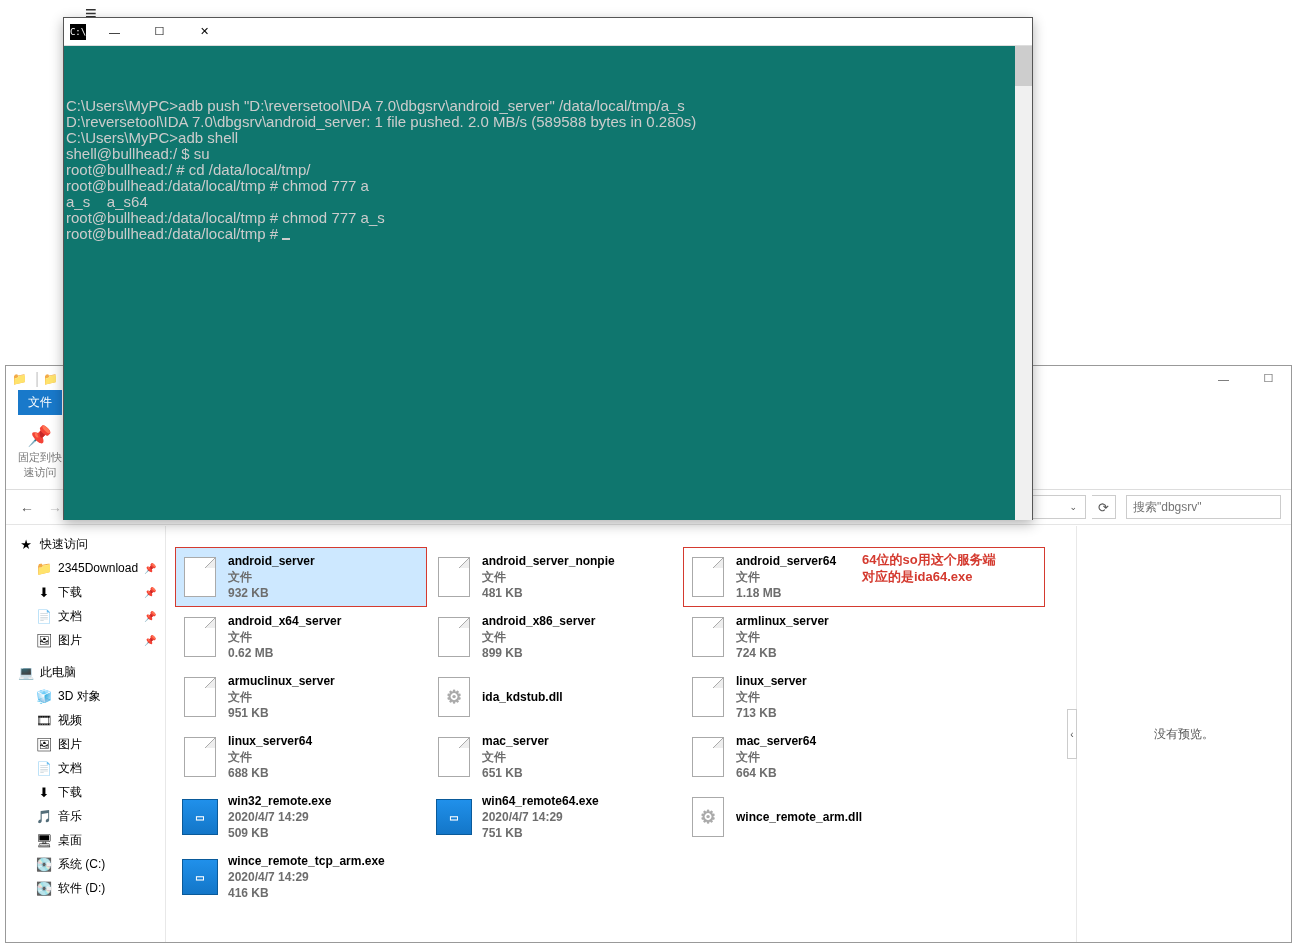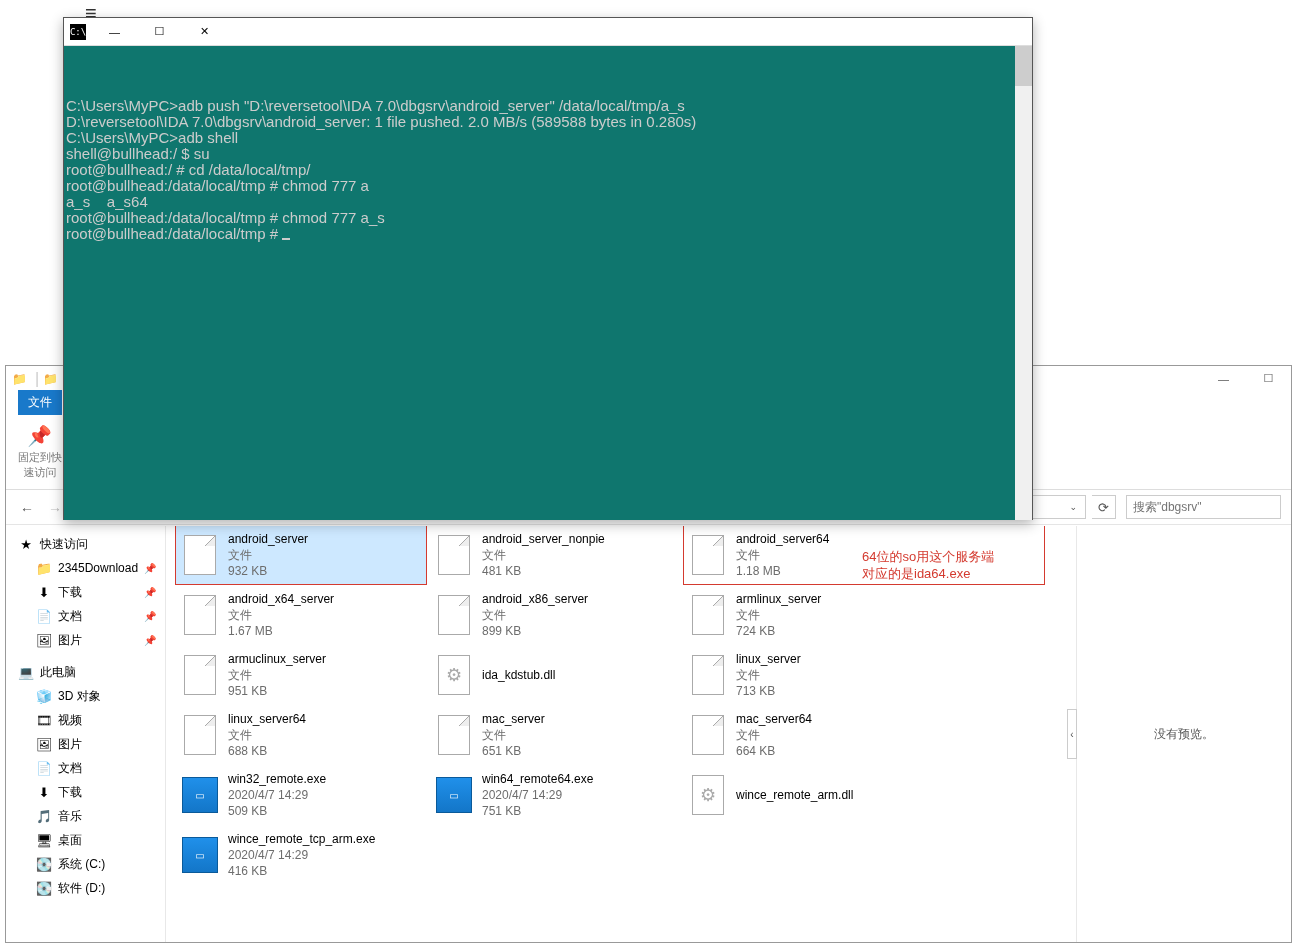--- a/index.html
+++ b/index.html
@@ -41,21 +41,21 @@
 .search-box{width:155px;height:24px;border:1px solid #ccc;font-size:12px;padding:0 6px;margin-left:4px;}
 
 .exp-body{position:absolute;top:160px;left:0;right:0;bottom:0;display:flex;}
 .sidebar{width:160px;border-right:1px solid #e8e8e8;padding:6px 0;overflow:hidden;}
 .side-item{display:flex;align-items:center;height:24px;padding-left:18px;font-size:12px;color:#000;gap:6px;position:relative;}
 .side-item.header{font-weight:normal;padding-left:12px;}
 .side-item.sub{padding-left:30px;}
 .side-item .pin{position:absolute;right:8px;color:#777;font-size:10px;}
 .side-ico{width:16px;text-align:center;font-size:13px;}
 
-.file-area{flex:1;padding:0 10px;overflow:auto;position:relative;}
+.file-area{flex:1;padding:22px 10px;overflow:auto;position:relative;font-weight:bold;}
 .file-grid{display:grid;grid-template-columns:250px 250px 360px;gap:2px 4px;}
 .file-item{height:58px;display:flex;align-items:center;gap:10px;padding:4px 6px;position:relative;}
 .file-item.selected{background:#cde8ff;}
 .file-item.box-red::after{content:"";position:absolute;inset:-1px;border:1px solid #d43a2f;pointer-events:none;}
 .file-icon{width:36px;height:42px;display:flex;align-items:center;justify-content:center;flex-shrink:0;}
 .doc-ico{width:32px;height:40px;border:1px solid #aaa;background:#fff;position:relative;}
 .doc-ico::before{content:"";position:absolute;top:0;right:0;width:10px;height:10px;background:linear-gradient(135deg,#fff 48%,#aaa 50%,#eee 52%);}
 .dll-ico{width:32px;height:40px;border:1px solid #aaa;background:#fff;display:flex;align-items:center;justify-content:center;color:#aaa;font-size:18px;}
 .exe-ico{width:36px;height:36px;background:linear-gradient(#2090ea,#1376c8);border:1px solid #0a5a9a;display:flex;align-items:center;justify-content:center;color:#fff;font-size:10px;}
 .file-meta{display:flex;flex-direction:column;font-size:12px;line-height:16px;}
@@ -216,30 +216,30 @@
           </div>
           <div class="file-item box-red">
             <div class="file-icon">
               <div class="doc-ico"></div>
             </div>
             <div class="file-meta">
               <div class="file-name">android_server64</div>
               <div class="file-sub">文件</div>
               <div class="file-sub">1.18 MB</div>
             </div>
-            <div class="annotation" style="left: 178px; top: 22px;">64位的so用这个服务端<br>对应的是ida64.exe</div>
+            <div class="annotation" style="left: 178px; top: 3px;">64位的so用这个服务端<br>对应的是ida64.exe</div>
           </div>
           <div class="file-item">
             <div class="file-icon">
               <div class="doc-ico"></div>
             </div>
             <div class="file-meta">
               <div class="file-name">android_x64_server</div>
               <div class="file-sub">文件</div>
-              <div class="file-sub">1.67 MB</div>
+              <div class="file-sub">0.62 MB</div>
             </div>
           </div>
           <div class="file-item">
             <div class="file-icon">
               <div class="doc-ico"></div>
             </div>
             <div class="file-meta">
               <div class="file-name">android_x86_server</div>
               <div class="file-sub">文件</div>
               <div class="file-sub">899 KB</div>

